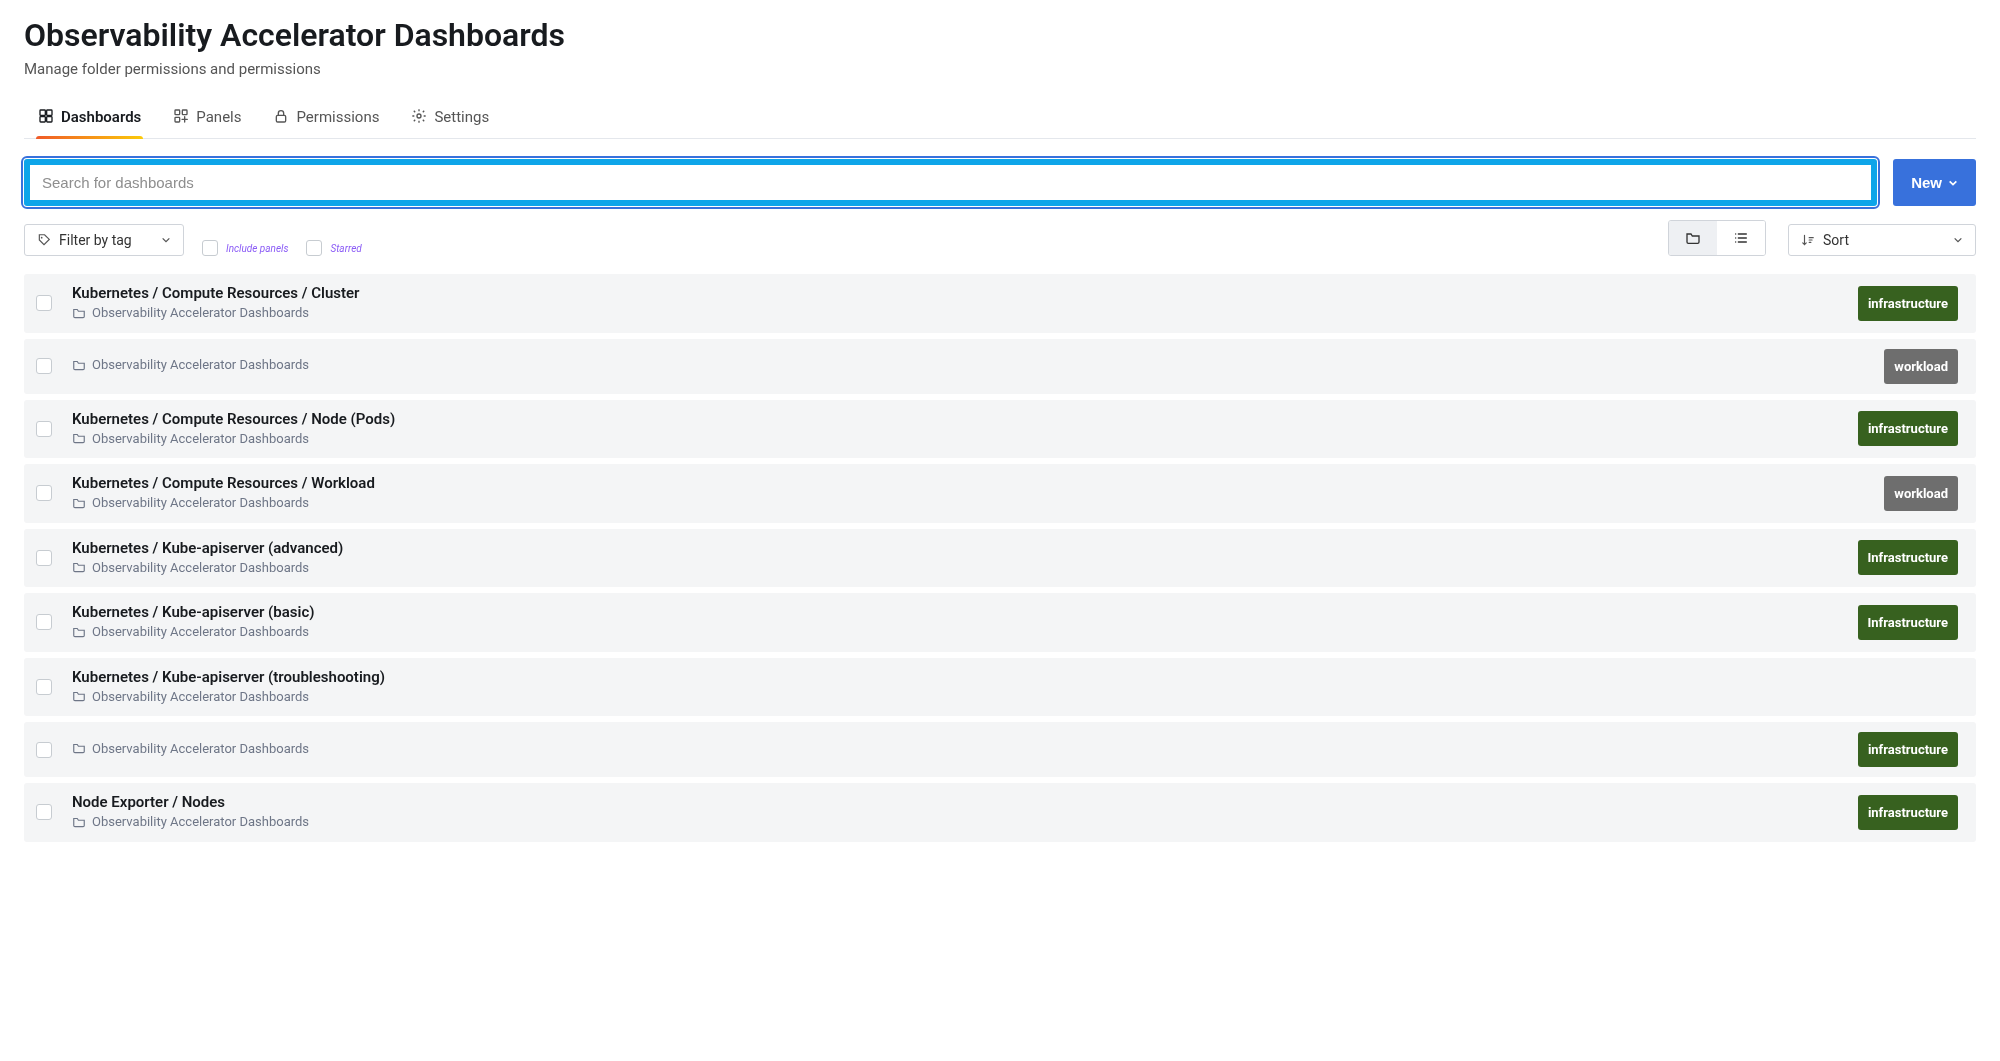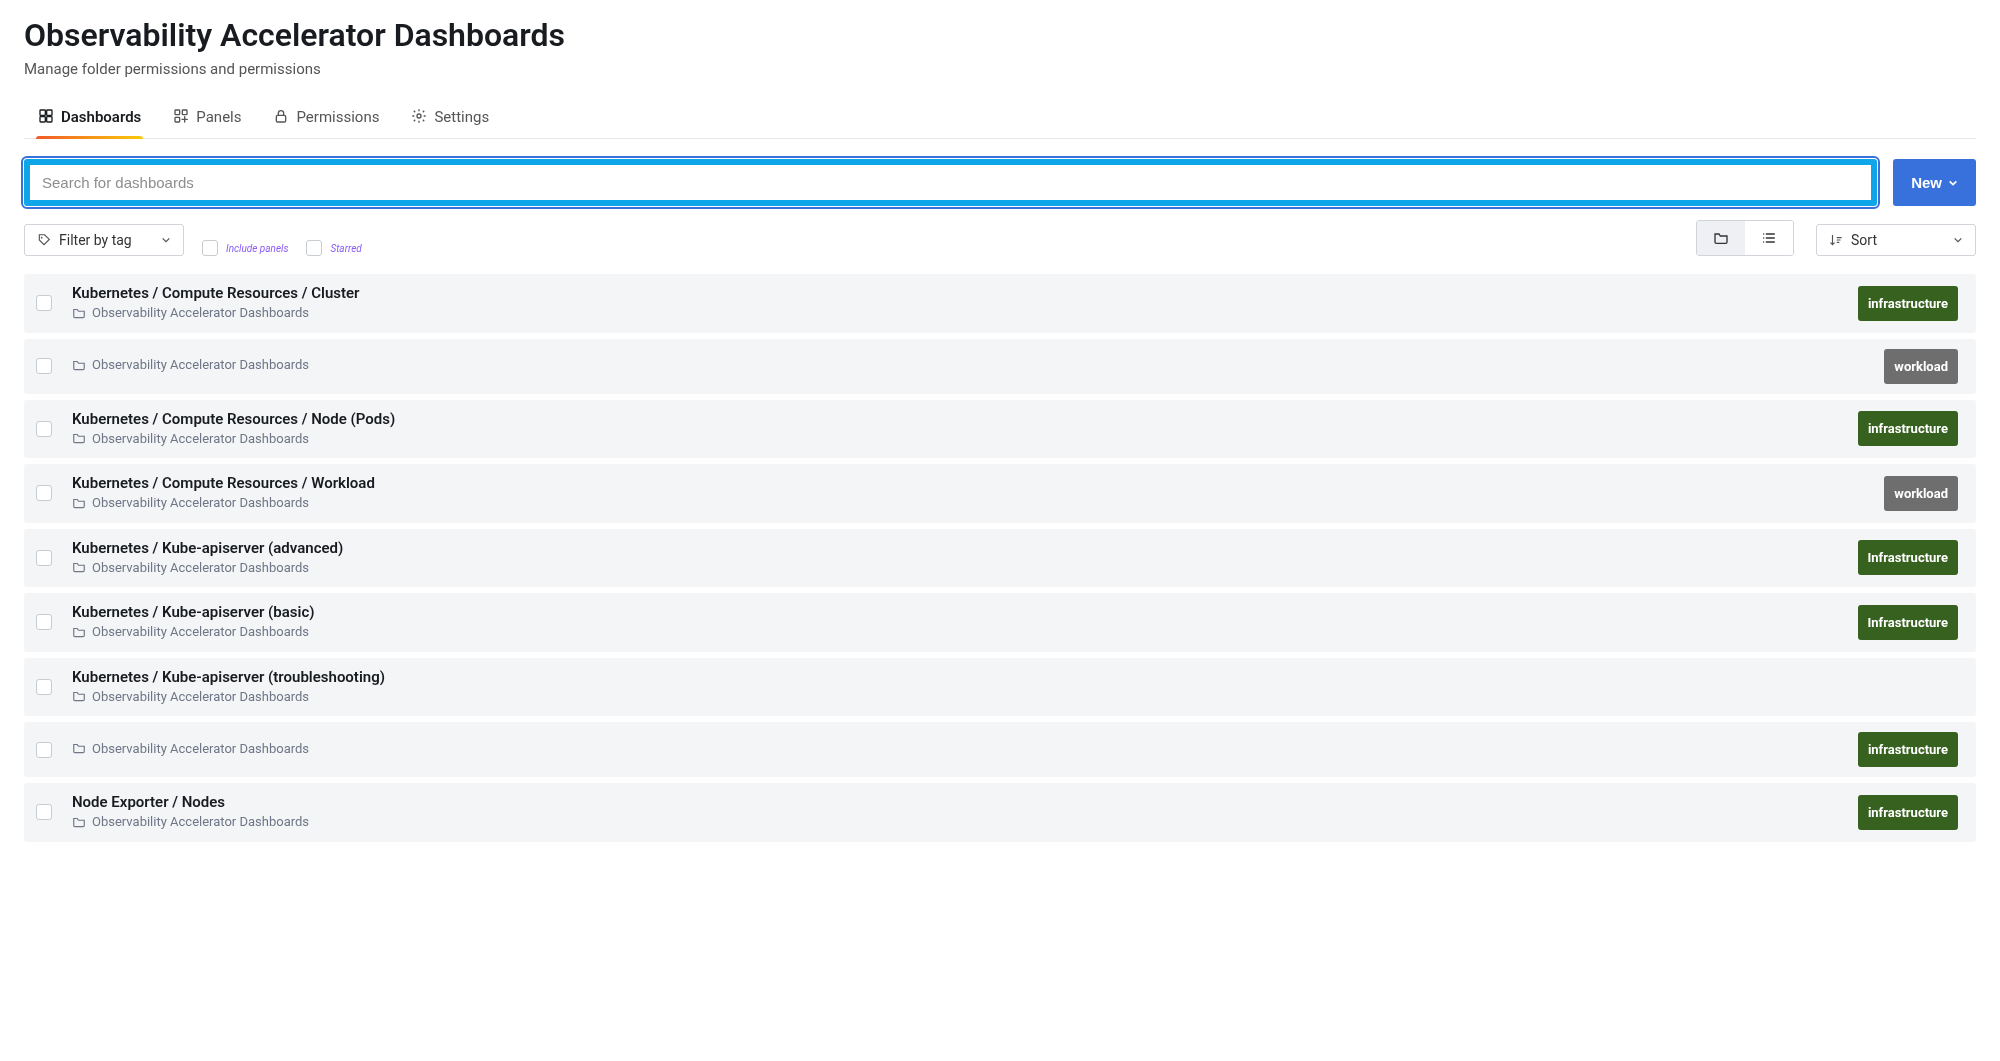--- a/index.html
+++ b/index.html
@@ -78,21 +78,21 @@
   gap: 8px;
   border: 1px solid #d0d4da;
   border-radius: 3px;
   padding: 7px 12px;
   cursor: pointer;
   background: #fff;
   font-size: 14px;
   color: #333;
 }
 .dropdown .label { flex: 1; }
-.dropdown.sort { margin-left: 4px; width: 160px; justify-content: space-between; }
+.dropdown.sort { margin-left: 4px; width: 188px; justify-content: space-between; }
 .filter-by-tag { width: 160px; justify-content: space-between; }
 .checkbox-item { display: inline-flex; align-items: center; gap: 8px; font-size: 10px; color: #8b5cf6; font-style: italic; }
 .checkbox-box {
   width: 16px; height: 16px;
   border: 1px solid #c7ccd1;
   border-radius: 3px;
   background: #fff;
   cursor: pointer;
 }
 .spacer { flex: 1; }

